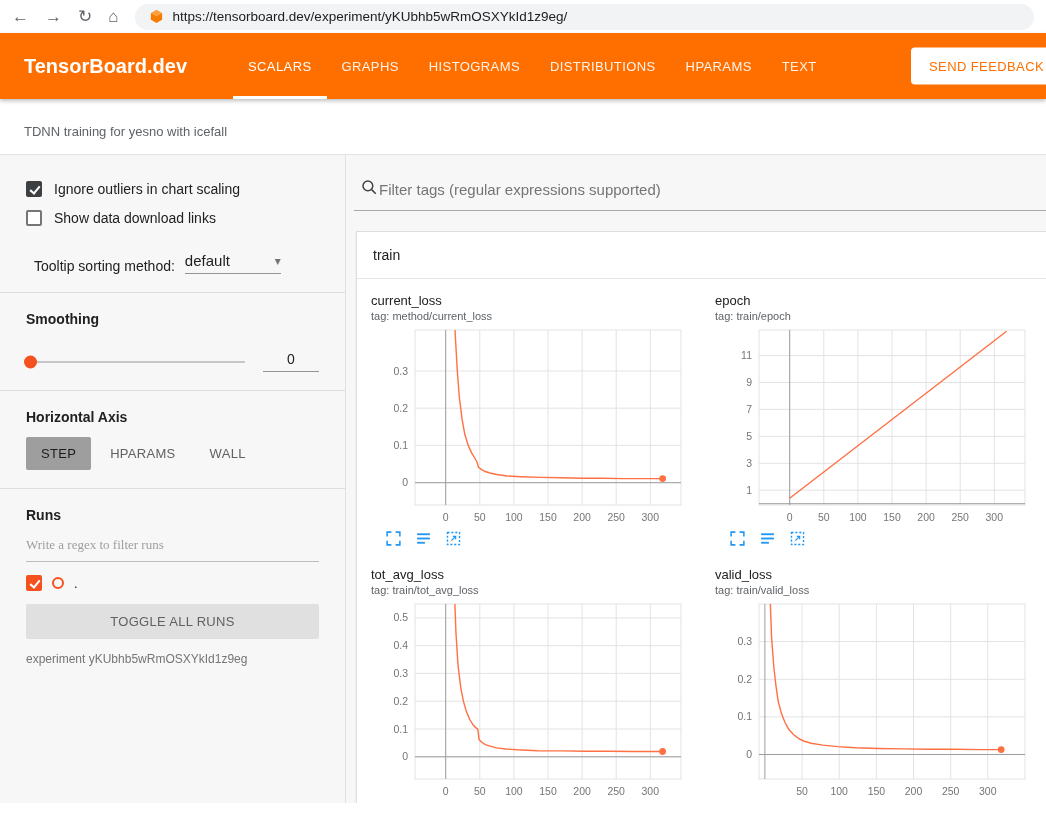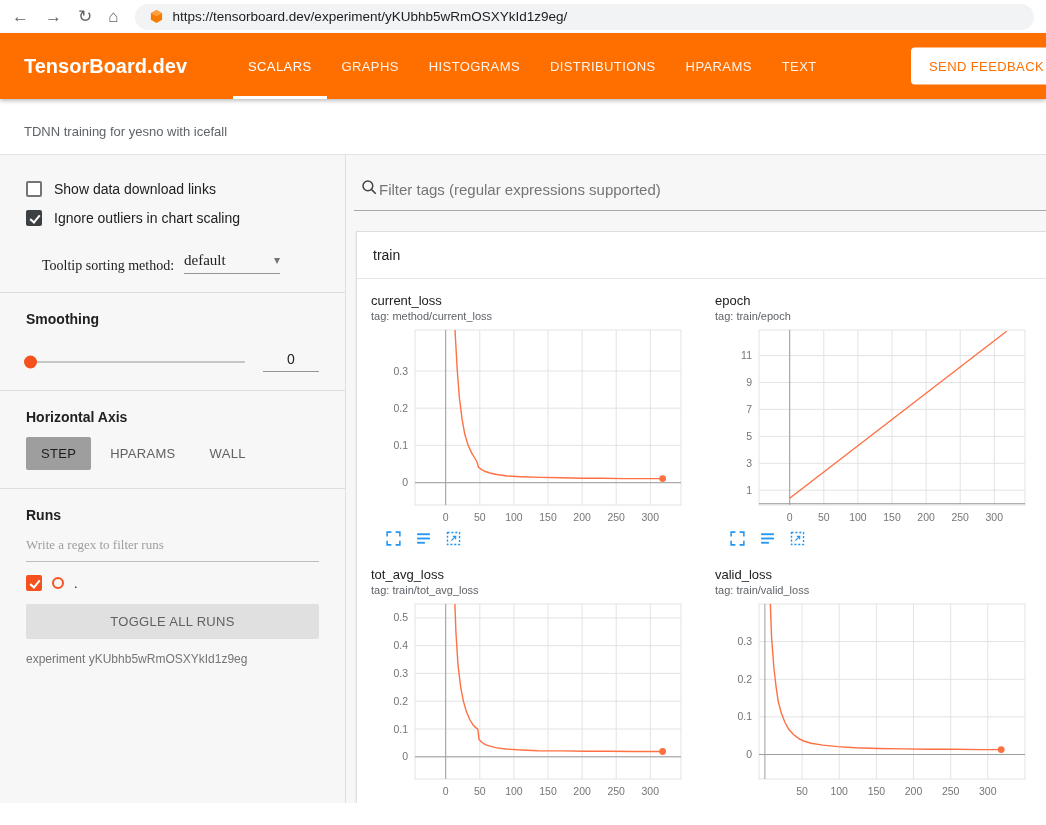--- a/index.html
+++ b/index.html
@@ -41,22 +41,22 @@
 
   
   .check-row { display:flex; align-items:center; gap:12px; margin-bottom:13px;
                font-size:14px; color:#212121; }
   .cb { width:16px; height:16px; border:2px solid #757575; border-radius:2px; flex:none;
         position:relative; cursor:pointer; background:#fff; }
   .cb.checked { background:#3c4043; border-color:#3c4043; }
   .cb.checked.orange { background:#f4511e; border-color:#f4511e; }
   .cb.checked::after { content:''; position:absolute; left:3.5px; top:0.5px; width:4px; height:8px;
                        border:solid #fff; border-width:0 2px 2px 0; transform:rotate(40deg); }
-  .tooltip-row { display:flex; align-items:flex-end; gap:10px; margin:26px 16px 2px;
-                 font-size:14px; color:#212121;font-family:Liberation Serif, serif; }
+  .tooltip-row { display:flex; align-items:flex-end; gap:10px; margin:26px 8px 2px;
+                 font-size:14px; color:#212121; }
   .select { min-width:96px; border-bottom:1px solid #949494; display:flex;
             justify-content:space-between; align-items:center; padding-bottom:4px;
             font-size:15px; color:#212121; cursor:pointer; }
   .caret { color:#757575; font-size:12px; }
   hr.div { border:0; border-top:1px solid #ddd; margin:18px -26px; }
   .section-label { font-size:14px; color:#212121;font-weight:bold; }
   .slider-row { display:flex; align-items:center; gap:18px; margin:24px 0 4px; }
   .slider { flex:1; height:2px; background:#c7c7c7; position:relative; cursor:pointer; }
   .slider-thumb { position:absolute; left:0; top:50%; transform:translate(-2px,-50%);
                   width:13px; height:13px; border-radius:50%; background:#f4511e; }
@@ -132,26 +132,26 @@
 </header>
 
 <div class="title-strip">
   <span class="exp-title">TDNN training for yesno with icefall</span>
 </div>
 
 <div class="content">
 
   <aside class="sidebar">
     <div class="check-row">
+      <span class="cb checked" id="cb-outliers"></span>
+      <span>Ignore outliers in chart scaling</span>
+    </div>
+    <div class="check-row">
       <span class="cb" id="cb-download"></span>
       <span>Show data download links</span>
-    </div>
-    <div class="check-row">
-      <span class="cb checked" id="cb-outliers"></span>
-      <span>Ignore outliers in chart scaling</span>
     </div>
 
     <div class="tooltip-row">
       <span>Tooltip sorting method:</span>
       <span class="select">
         <span>default</span>
         <span class="caret">▾</span>
       </span>
     </div>
 

